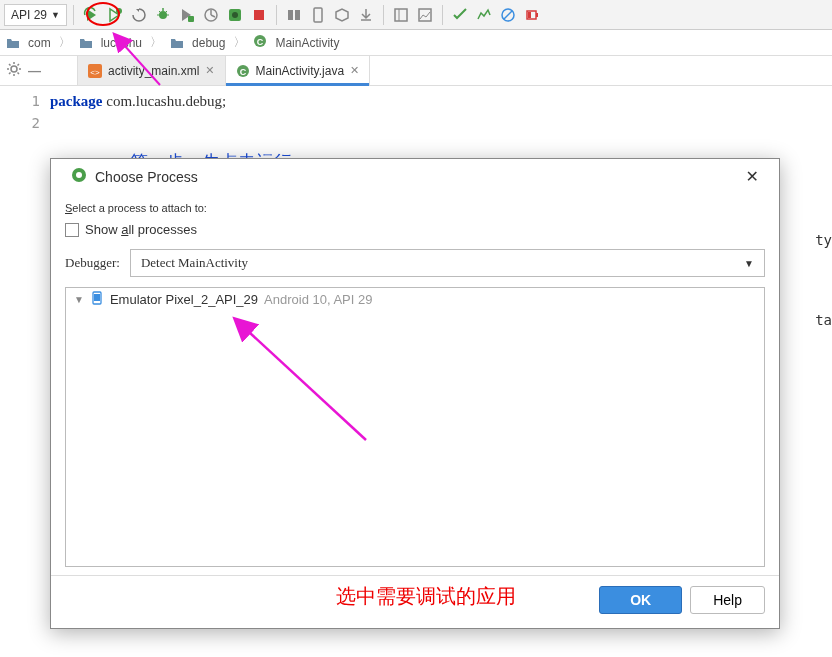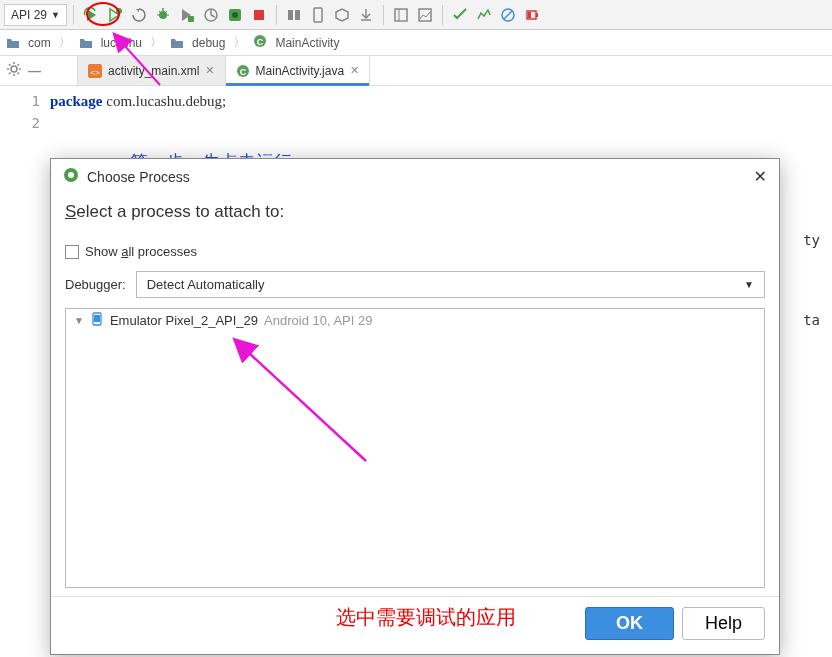--- a/index.html
+++ b/index.html
@@ -26,45 +26,45 @@
     
     .editor { display: flex; }
     .gutter { width: 50px; text-align: right; padding: 4px 10px 4px 0; color: #999; font-family: "Consolas", monospace; font-size: 14px; line-height: 22px; }
     .code { padding: 4px 0; font-family: Liberation Serif, serif; font-size: 15px; line-height: 22px; }
     .kw { color: #0033b3; font-weight: bold; }
     .annot1 { color: #1d4ed8; font-size: 18px; font-family: Liberation Serif, serif; position: absolute; left: 130px; top: 150px; }
     
     .arrow1 { position: absolute; left: 100px; top: 30px; pointer-events: none; }
     
     .dialog { position: absolute; left: 50px; top: 158px; width: 730px; background: #fff; border: 1px solid #888; box-shadow: 0 4px 20px rgba(0,0,0,0.3); }
-    .dlg-title { display: flex; align-items: center; justify-content: space-between; padding: 8px 12px; font-size: 14px; }
+    .dlg-title { display: flex; align-items: center; justify-content: space-between; padding: 8px 20px; font-size: 14px; }
     .dlg-title-left { display: flex; align-items: center; gap: 8px; }
     .dlg-close { cursor: pointer; font-size: 16px; }
     .dlg-body { padding: 8px 14px; }
-    .dlg-label { font-size: 17px; margin-bottom: 22px; }
+    .dlg-label { font-size: 11px; margin-bottom: 8px; }
     .chk-row { display: flex; align-items: center; gap: 6px; margin-bottom: 12px; }
     .chk { width: 14px; height: 14px; border: 1px solid #888; }
-    .dbg-row { display: flex; align-items: center; gap: 10px; margin-bottom: 10px; }
+    .dbg-row { display: flex; align-items: center; gap: 10px; margin-bottom: 10px; font-family: Liberation Serif, serif; }
     .dbg-combo { flex: 1; border: 1px solid #bbb; padding: 5px 10px; display: flex; justify-content: space-between; align-items: center; font-size: 13px; }
     
     .tree { border: 1px solid #bbb; height: 280px; background: #fff; position: relative; }
     .tree-row { display: flex; align-items: center; padding: 3px 8px; gap: 6px; font-size: 13px; }
     .tree-row.sel { background: #2675d6; color: #fff; }
     .tree-indent { width: 20px; }
     .tree-arrow { color: #888; font-size: 10px; }
     .gray { color: #999; }
     
     .annot2 { color: #e00; font-size: 20px; font-family: Liberation Serif, serif; position: absolute; left: 270px; top: 295px; }
     .arrow2 { position: absolute; left: 150px; top: 22px; pointer-events: none; }
     
     .dlg-foot { display: flex; justify-content: flex-end; gap: 8px; padding: 10px 14px 14px; border-top: 1px solid #ddd; }
-    .btn { padding: 5px 22px; border: 1px solid #bbb; background: #fff; font-size: 18px; cursor: pointer; border-radius: 3px; }
+    .btn { padding: 5px 22px; border: 1px solid #bbb; background: #fff; font-size: 14px; cursor: pointer; border-radius: 3px; }
     .btn.primary { background: #3b8ee0; color: #fff; border-color: #2a6db8; font-weight: bold; padding: 5px 30px; }
     
-    .right-clip { position: absolute; right: 12px; top: 220px; font-family: "Consolas", monospace; font-size: 14px; color: #333; line-height: 40px; }
+    .right-clip { position: absolute; right: 0; top: 220px; font-family: "Consolas", monospace; font-size: 14px; color: #333; line-height: 40px; }
     .underline { text-decoration: underline; }
   </style>
 </head>
 <body>
 
 <div class="toolbar">
   <div class="combo">
       <span>API 29</span> 
       <span style="margin-left:4px;font-size:9px;">▼</span>
     </div>
@@ -272,21 +272,21 @@
   </div>
   <div class="dlg-body">
     <div class="dlg-label"><span class="underline">S</span><span>elect a process to attach to:</span></div>
     <div class="chk-row">
       <div class="chk"></div>
       <span><span>Show </span><span class="underline">a</span><span>ll processes</span></span>
     </div>
     <div class="dbg-row">
       <span>Debugger:</span>
       <div class="dbg-combo">
-        <span>Detect Automatically</span>
+        <span>Detect MainActivity</span>
         <span style="font-size:10px;">▼</span>
       </div>
     </div>
     <div class="tree">
       <div class="tree-row">
         <span class="tree-arrow">▼</span>
         <span><svg width="14" height="14">
               <rect x="3" y="1" width="8" height="12" rx="1" fill="none" stroke="#3b8ee0" stroke-width="1.3"></rect>
               <rect x="4" y="3" width="6" height="7" fill="#3b8ee0"></rect>
             </svg></span>

